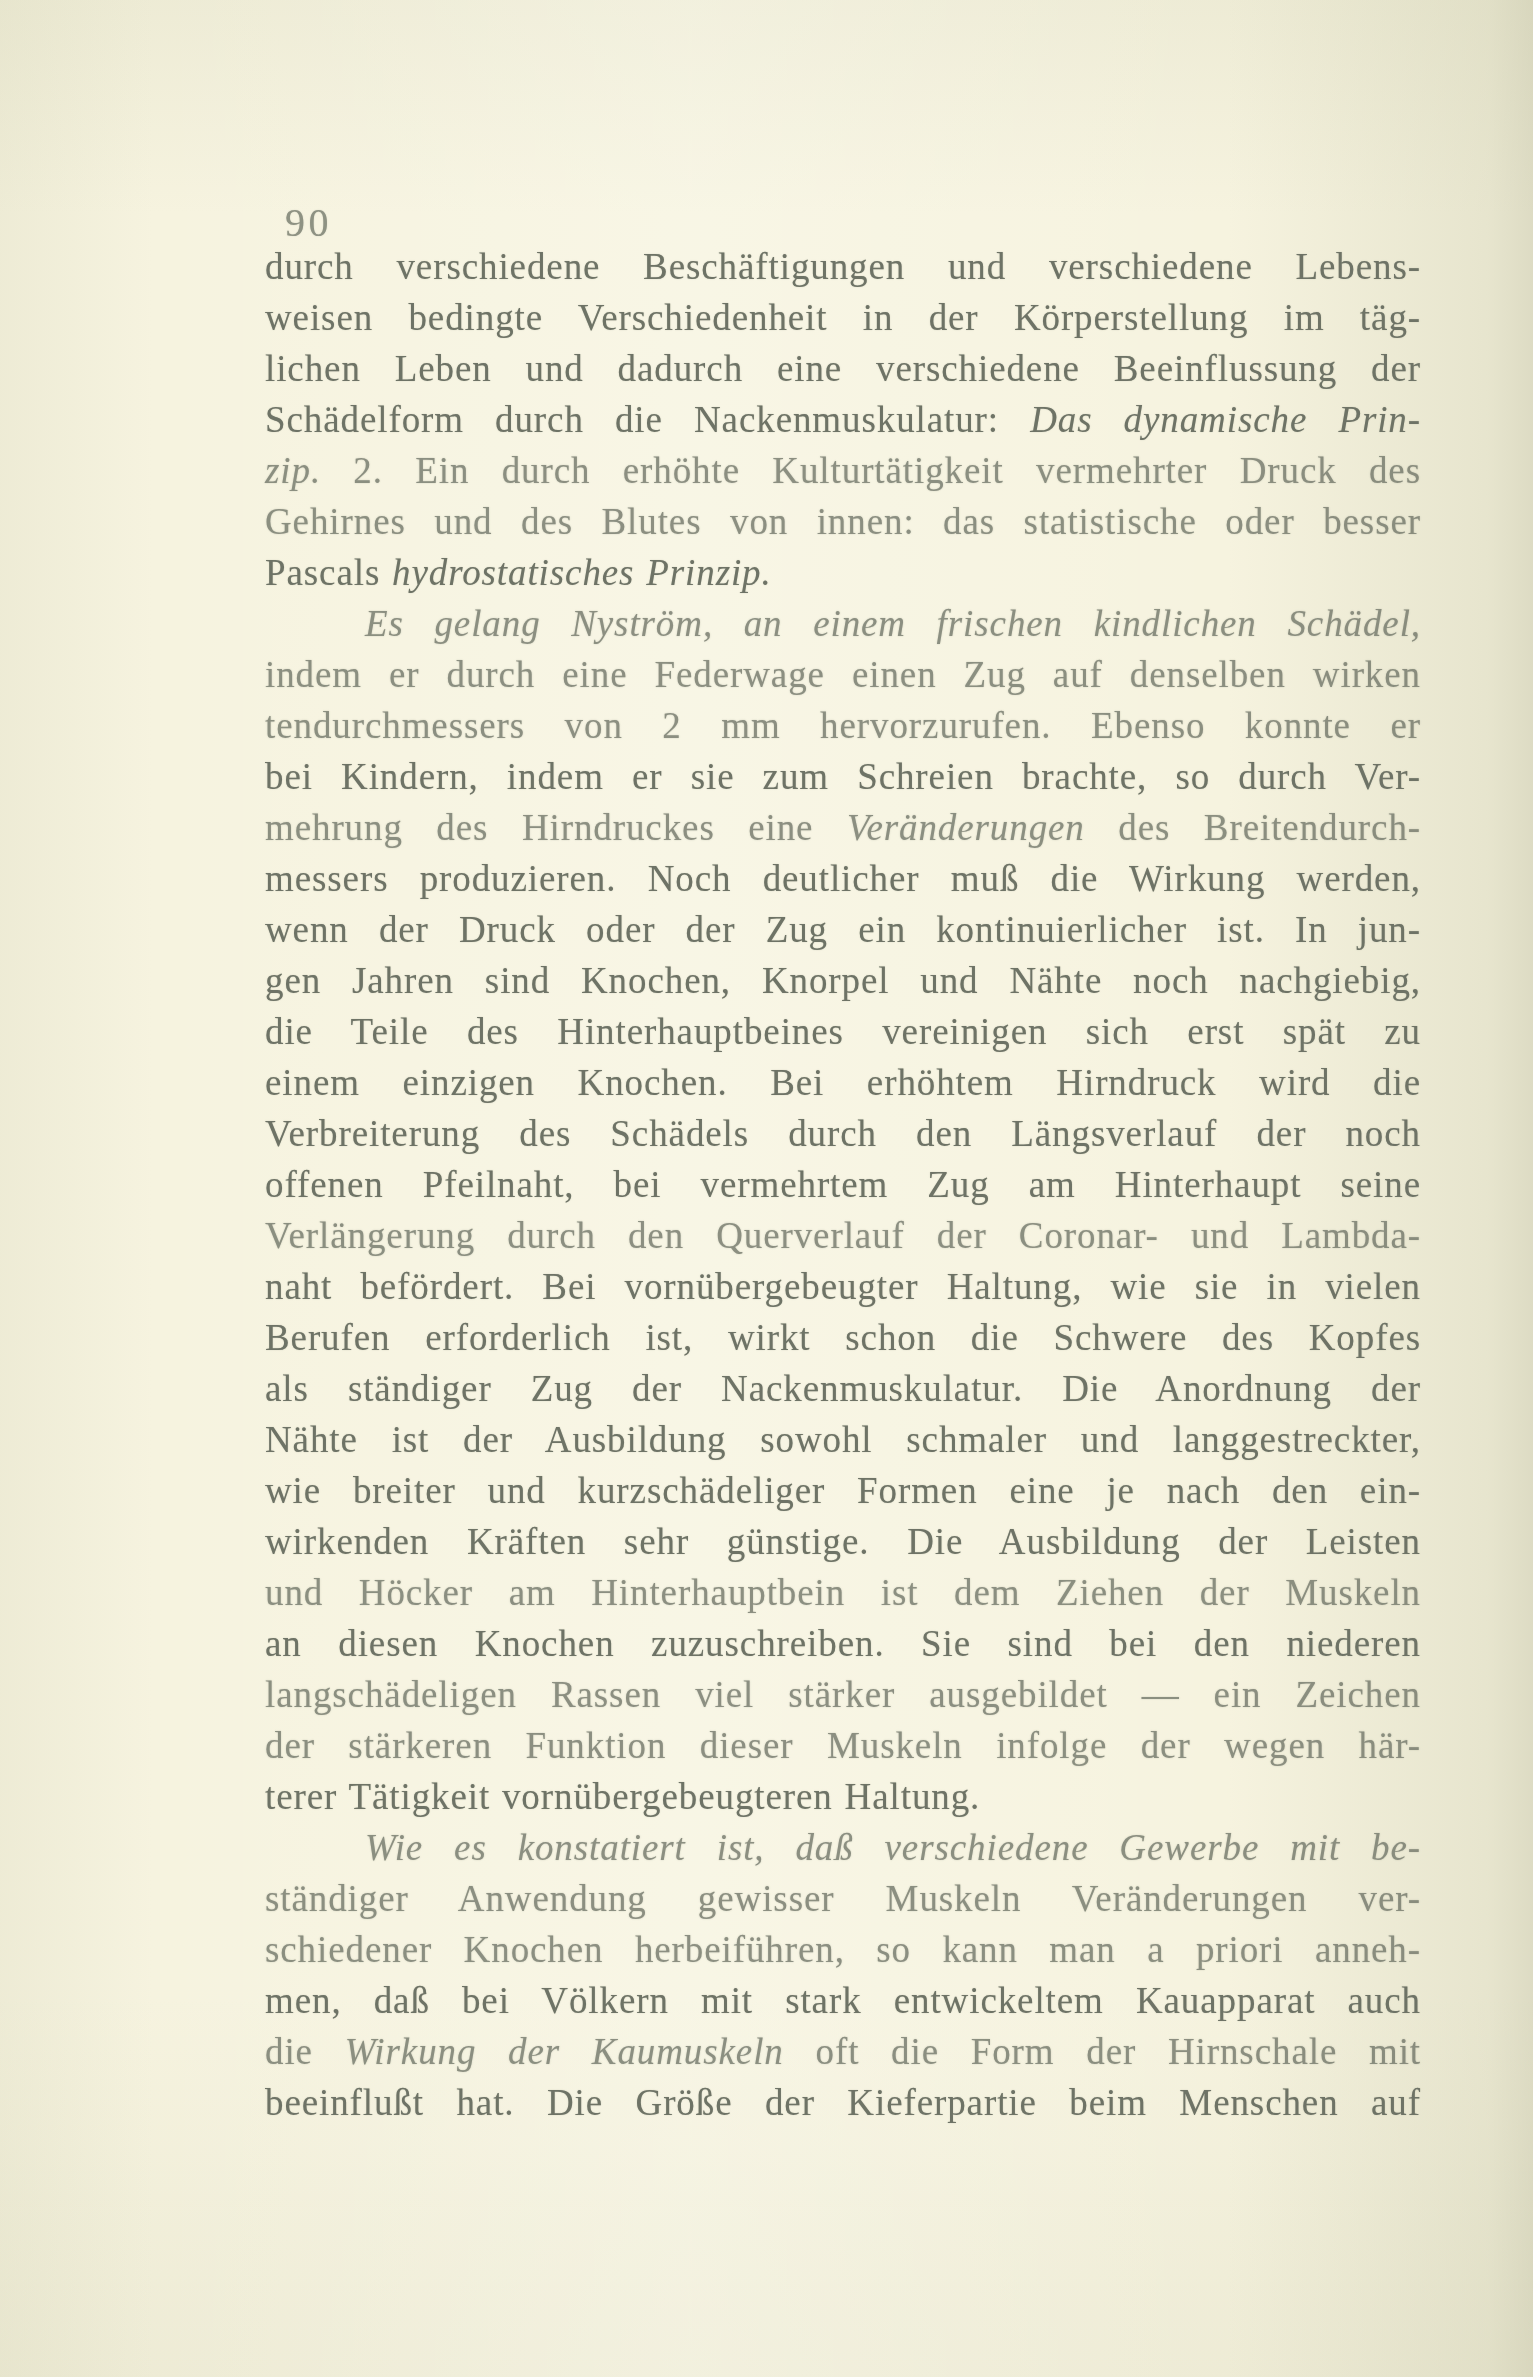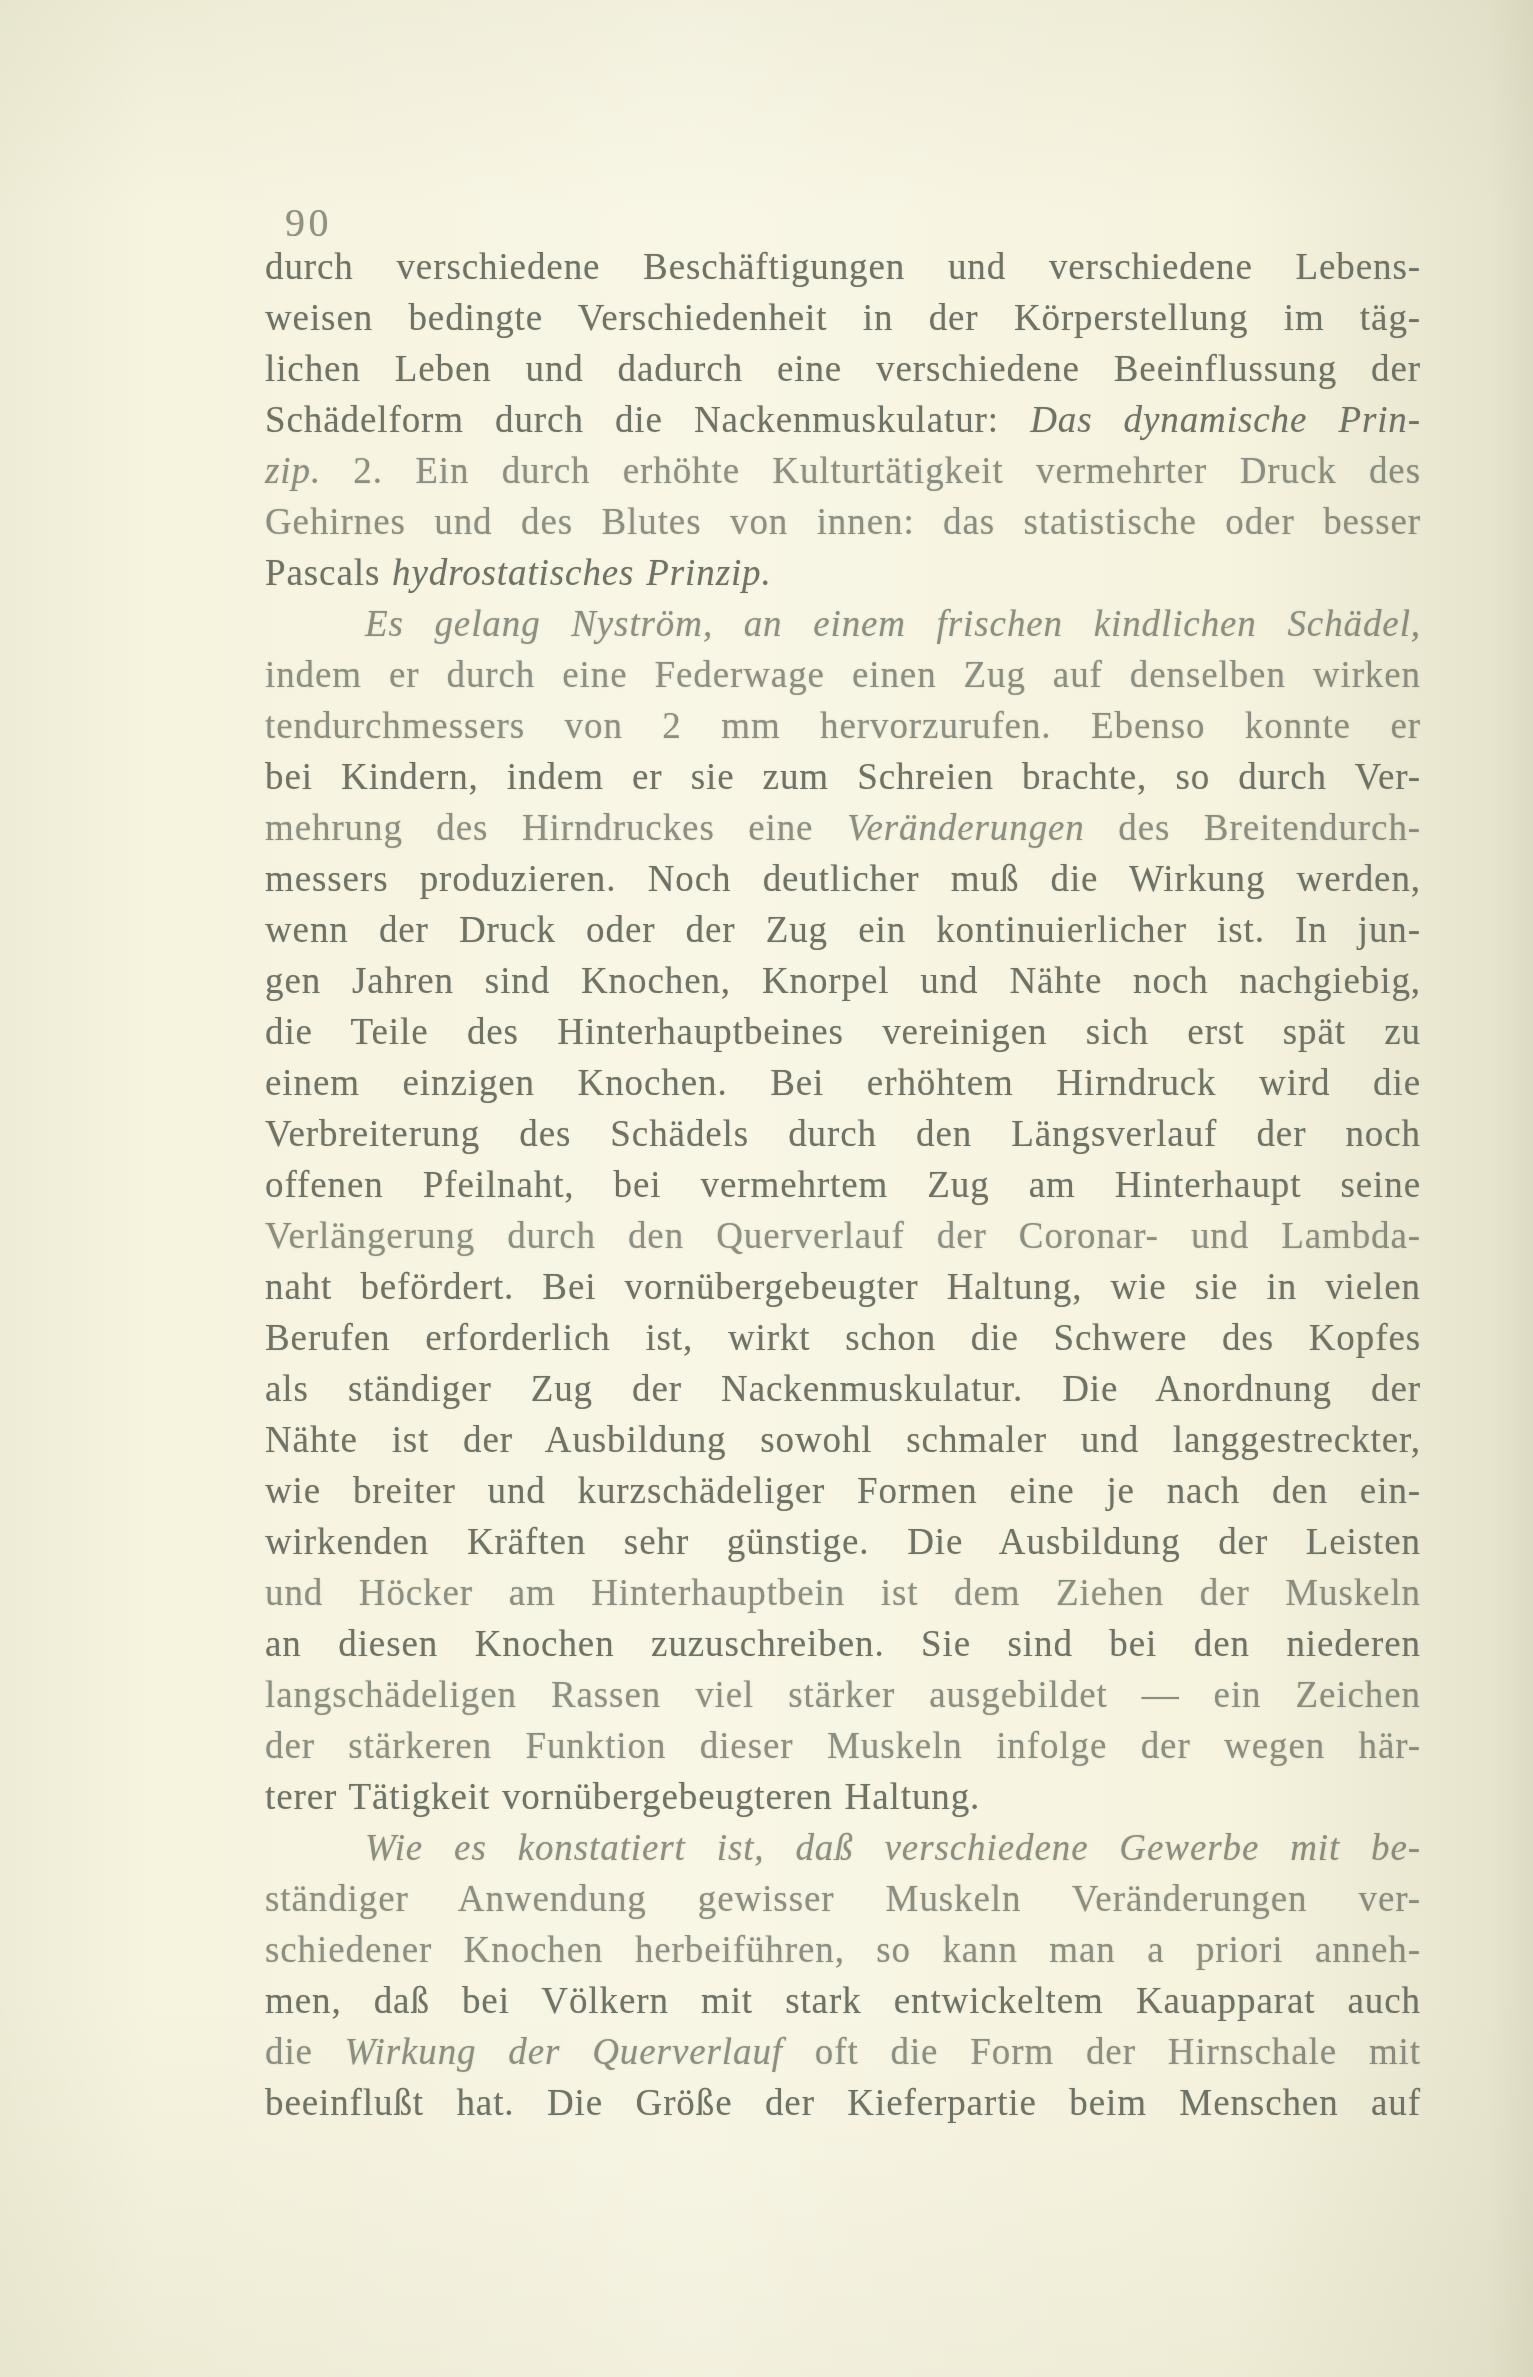--- a/index.html
+++ b/index.html
@@ -102,17 +102,17 @@
       <div class="line"><span class="seg">wirkenden Kräften sehr günstige. Die Ausbildung der Leisten</span></div>
       <div class="line faded"><span class="seg">und Höcker am Hinterhauptbein ist dem Ziehen der Muskeln</span></div>
       <div class="line"><span class="seg">an diesen Knochen zuzuschreiben. Sie sind bei den niederen</span></div>
       <div class="line faded"><span class="seg">langschädeligen Rassen viel stärker ausgebildet — ein Zeichen</span></div>
       <div class="line faded"><span class="seg">der stärkeren Funktion dieser Muskeln infolge der wegen här-</span></div>
       <div class="line short"><span class="seg">terer Tätigkeit vornübergebeugteren Haltung.</span></div>
       <div class="line indent faded"><span class="seg">Wie es konstatiert ist, daß verschiedene Gewerbe mit be-</span></div>
       <div class="line faded"><span class="seg">ständiger Anwendung gewisser Muskeln Veränderungen ver-</span></div>
       <div class="line faded"><span class="seg">schiedener Knochen herbeiführen, so kann man a priori anneh-</span></div>
       <div class="line"><span class="seg">men, daß bei Völkern mit stark entwickeltem Kauapparat auch</span></div>
-      <div class="line faded"><span class="seg">die </span><span class="seg italic">Wirkung der Querverlauf</span><span class="seg"> oft die Form der Hirnschale mit</span></div>
+      <div class="line faded"><span class="seg">die </span><span class="seg italic">Wirkung der Kaumuskeln</span><span class="seg"> oft die Form der Hirnschale mit</span></div>
       <div class="line"><span class="seg">beeinflußt hat. Die Größe der Kieferpartie beim Menschen auf</span></div>
     </div>
 </div>
 
 
 </body></html>

